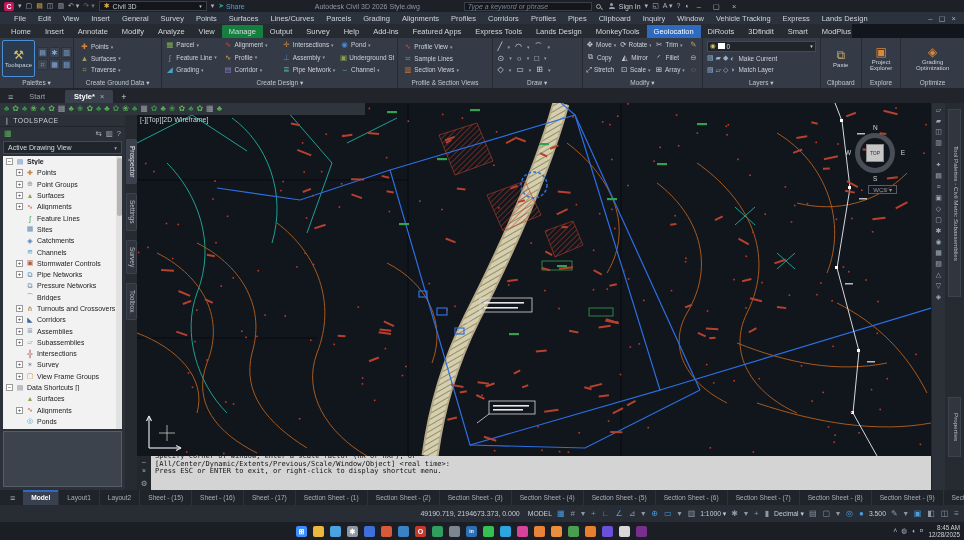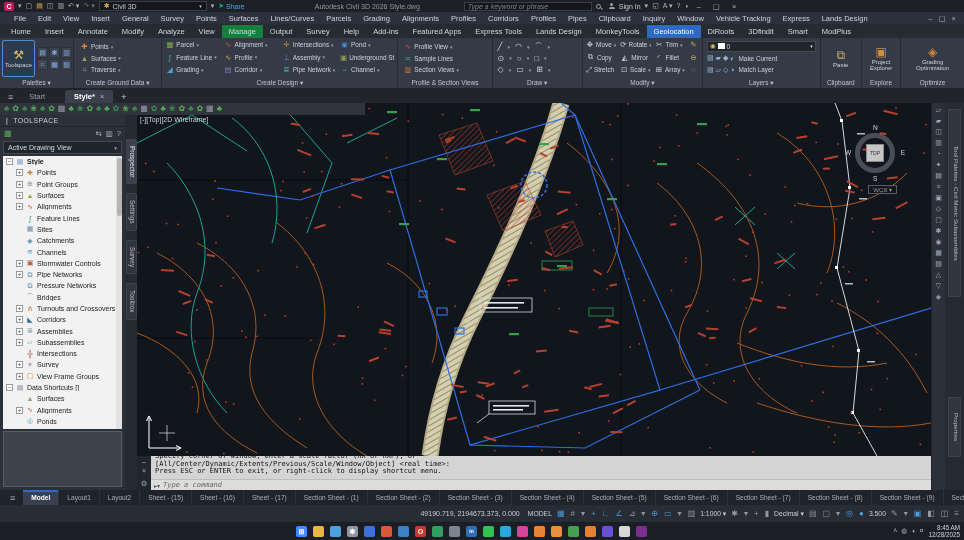--- a/index.html
+++ b/index.html
@@ -19,21 +19,21 @@
   .mag:after{content:"";position:absolute;width:3px;height:1px;background:#9aa0a8;right:-3px;bottom:-1px;transform:rotate(45deg)}
   .person{width:6px;height:6px;position:relative;display:inline-block}
   .person:before{content:"";position:absolute;width:3px;height:3px;border-radius:50%;background:#9aa0a8;left:1.5px;top:0}
   .person:after{content:"";position:absolute;width:6px;height:2.5px;border-radius:2px 2px 0 0;background:#9aa0a8;left:0;bottom:0}
   .winbtn{color:#aab2bd;font-size:7.5px;padding:0 4px}
   
   #menubar{left:0;top:12px;width:964px;height:12px;background:#2c323d;display:flex;align-items:center;padding:0 8px;gap:0}
   .menu-item{padding:0 6px;color:#cdd3db;font-size:7.5px}
   #menuwin{margin-left:auto;display:flex;gap:6px;color:#aab2bd}
   
-  #ribbontabs{left:0;top:24px;width:964px;height:14px;background:#262a31;display:flex;align-items:flex-end;padding:0 4px;gap:0}
+  #ribbontabs{left:0;top:24px;width:852px;height:14px;background:#262a31;display:flex;align-items:flex-end;padding:0 4px;gap:0}
   .rtab{padding:2px 7px 2px;font-size:7.5px;color:#d2d7de;white-space:nowrap}
   .rtab.boxed{background:#15803d;border-radius:1px}
   .rtab.accent{background:#2e6ac0;color:#fff}
   
   #ribbon{left:0;top:38px;width:964px;height:50px;background:#353b46;display:flex}
   .panel{border-right:1px solid #262a31;display:flex;flex-direction:column;height:50px}
   .panel-body{flex:1;display:flex;padding:2px 2px 0;gap:2px;overflow:hidden}
   .panel-label{height:11px;font-size:6.5px;color:#bfc5ce;text-align:center;line-height:11px;white-space:nowrap;overflow:hidden}
   .bigbtn{display:flex;flex-direction:column;align-items:center;justify-content:center;font-size:6px;color:#ccd2da;padding:1px 2px;text-align:center;line-height:6.5px}
   .bigbtn .bico{font-size:12px;line-height:13px}
@@ -1128,24 +1128,20 @@
       <span>–</span>
       <span>×</span>
       <span class="wr">⚙</span>
     </div>
     <div id="cmdtext">
       <div id="cmdhist">
           <div>Specify corner of window, enter a scale factor (nX or nXP), or</div>
           <div>[All/Center/Dynamic/Extents/Previous/Scale/Window/Object] &lt;real time&gt;:</div>
           <div>Press ESC or ENTER to exit, or right-click to display shortcut menu.</div>
         </div>
-      <div id="cmdinput">
-        <span class="ci">▸▾</span>
-        <span class="prompt">Type a command</span>
-      </div>
     </div>
   </div>
 </div>
 
 <div class="abs" id="layoutbar">
   <span id="lbmenu">≡</span>
   <span id="ltabs" style="display:flex">
       <span class="ltab active">Model</span>
       <span class="ltab">Layout1</span>
       <span class="ltab">Layout2</span>

